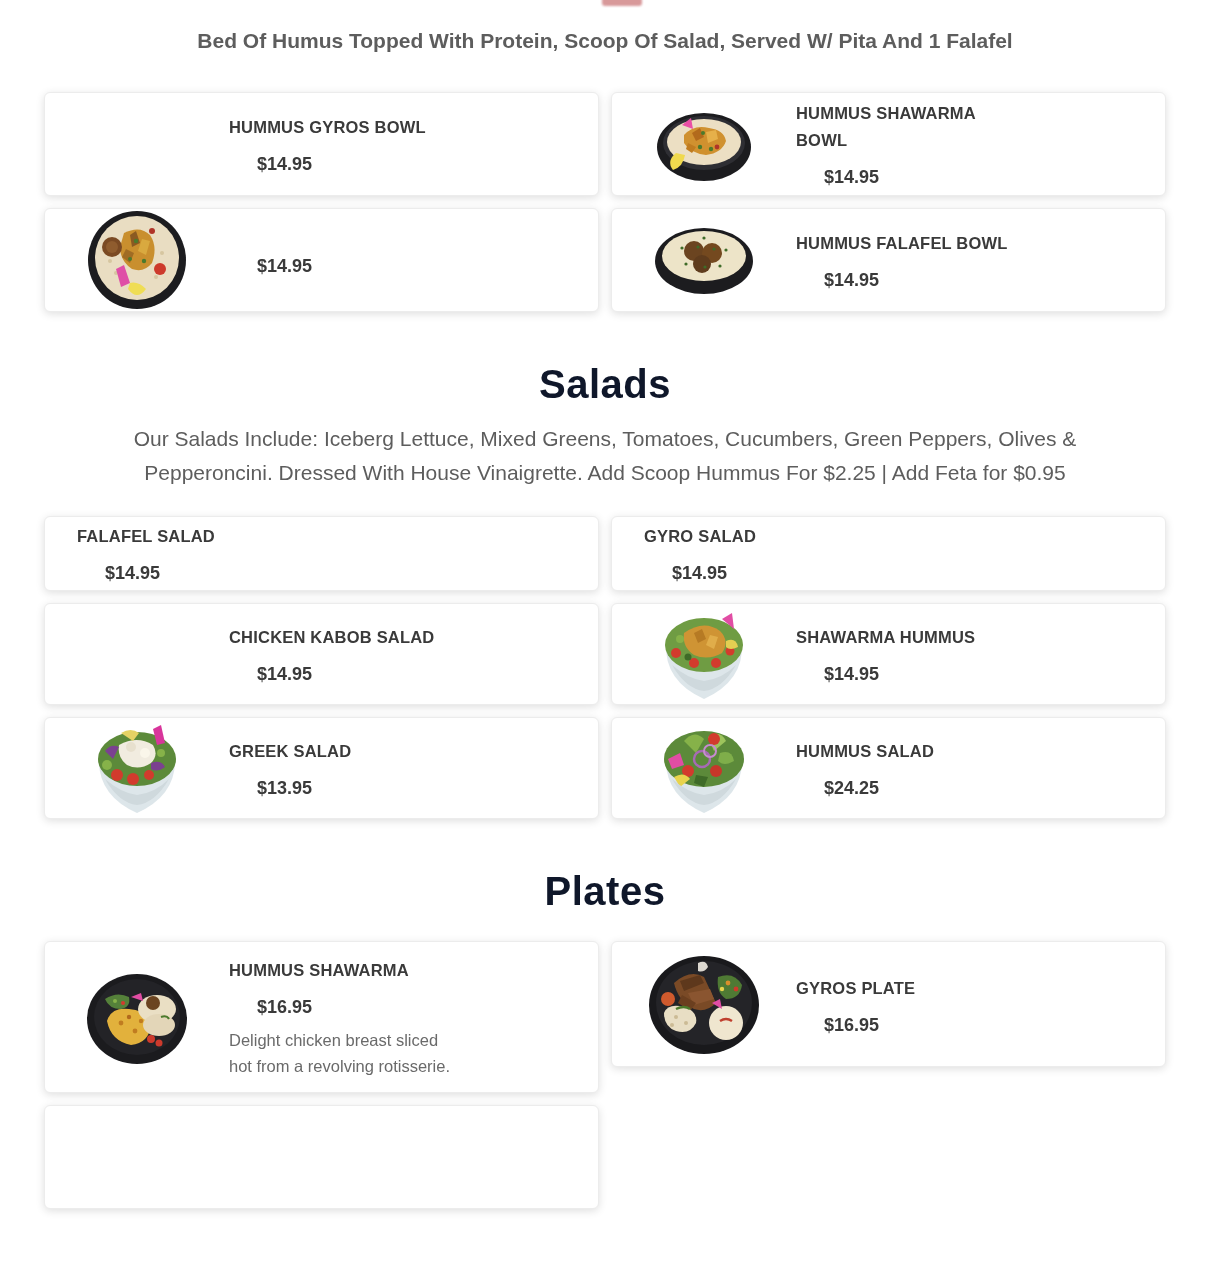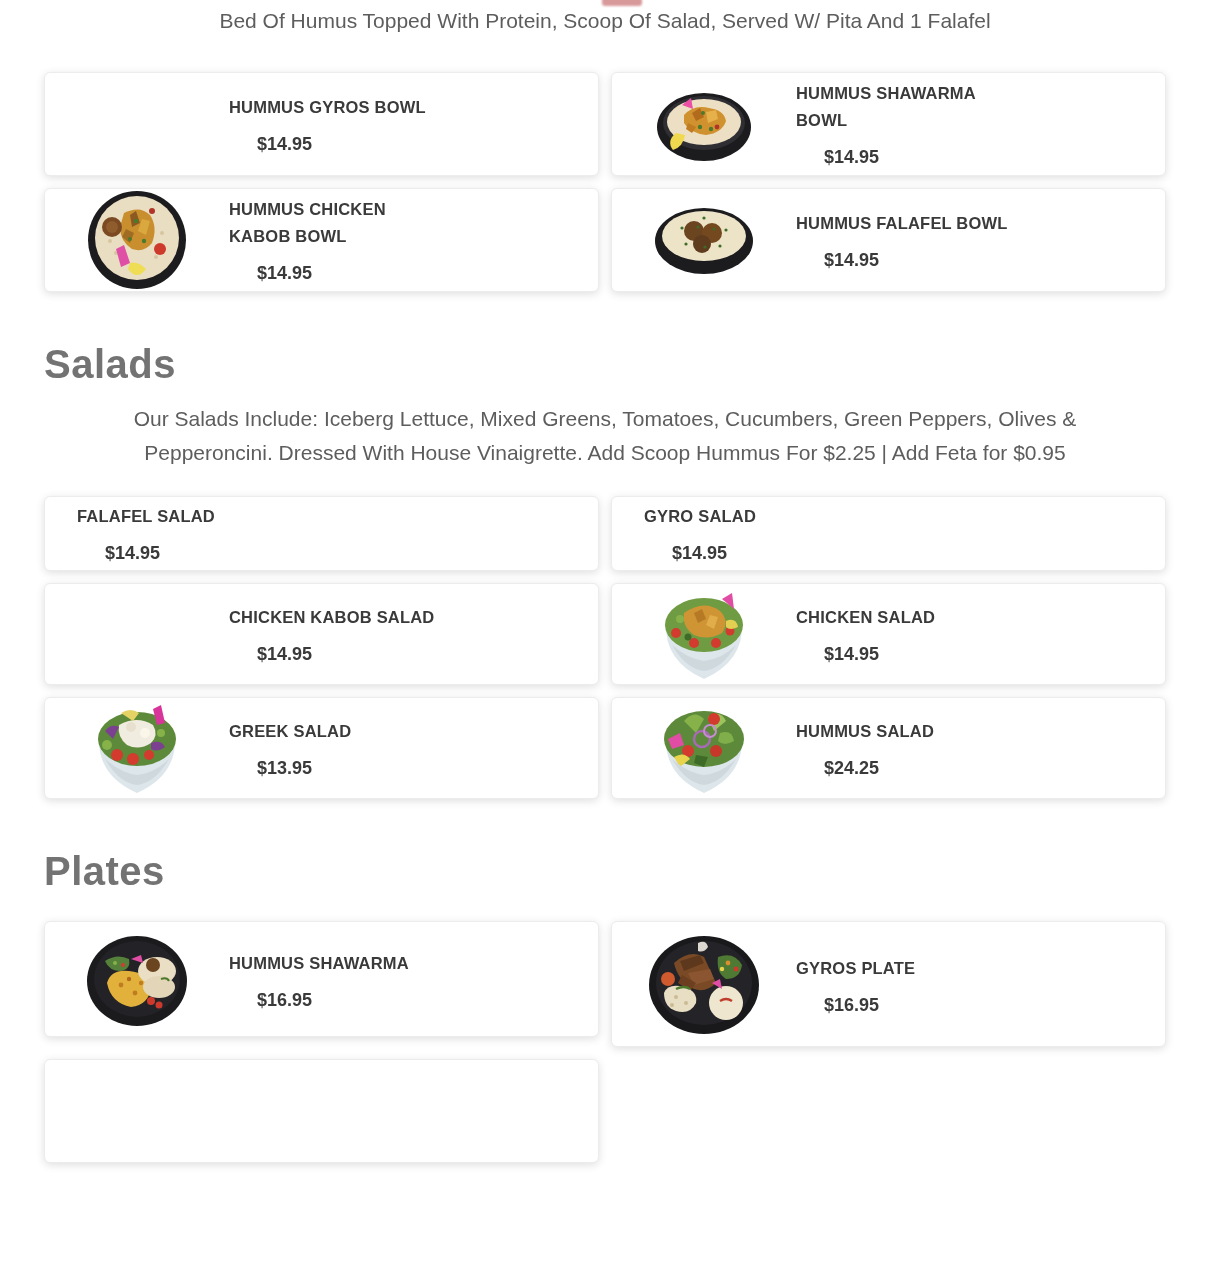--- a/index.html
+++ b/index.html
@@ -10,24 +10,24 @@
   .menu{padding:0 44px;}
   
   .heading-remnant{
     position:absolute;top:-3px;left:602px;width:40px;height:9px;
     background:#a91e22;opacity:.45;border-radius:3px;filter:blur(1px);
   }
   .section-desc{
     font-size:21px;line-height:34px;color:#5d5d5d;text-align:center;
     max-width:1060px;margin:14px auto 0;
   }
-  .intro-desc{margin-top:4px;}
+  .intro-desc{margin-top:24px;font-weight:bold;}
   .section-title{
-    font-size:40px;line-height:48px;font-weight:700;color:#737373;
-    margin:48px 0 0;letter-spacing:.5px;
+    font-size:40px;line-height:48px;font-weight:700;color:#0f172a;
+    text-align:center;margin:48px 0 0;letter-spacing:.5px;
   }
   .grid{
     display:grid;grid-template-columns:1fr 1fr;column-gap:20px;row-gap:28px;
     margin-top:26px;align-items:start;gap:12px;
   }
   .grid.first{margin-top:34px;}
   .card{
     background:#fff;border:1px solid #ececec;border-radius:6px;
     box-shadow:0 2px 9px rgba(0,0,0,.13);
     display:flex;align-items:center;box-sizing:border-box;overflow:visible;
@@ -111,21 +111,20 @@
           <circle cx="44" cy="50" r="2" fill="#4c7a2c"></circle>
           <circle cx="26" cy="38" r="10" fill="#7b4a23"></circle>
           <circle cx="26" cy="38" r="6" fill="#8f5c2e"></circle>
           <path d="M30 60 L38 56 L44 74 L35 78 Z" fill="#df4fa6"></path>
           <path d="M42 80 Q51 92 60 80 Q52 72 44 74 Z" fill="#efdd55"></path>
           <circle cx="74" cy="60" r="6" fill="#cd3a2c"></circle>
           <circle cx="66" cy="22" r="3" fill="#b03428"></circle>
         </svg>
       </div>
       <div class="body">
-        <div class="title">HUMMUS CHICKEN KABOB BOWL</div>
         <div class="price">$14.95</div>
       </div>
     </div>
 
     <div class="card h104">
       <div class="media">
         <svg width="104" height="80" viewBox="0 0 104 80">
           <ellipse cx="52" cy="41" rx="49" ry="33" fill="#1c1c1f"></ellipse>
           <ellipse cx="52" cy="36" rx="42" ry="25" fill="#ede4c8"></ellipse>
           <circle cx="42" cy="31" r="10" fill="#6b4420"></circle>
@@ -188,21 +187,21 @@
           <circle cx="58" cy="58" r="5" fill="#d23b2d"></circle>
             <circle cx="72" cy="46" r="4.5" fill="#d23b2d"></circle>
           <path d="M64 14 L74 8 L76 24 Z" fill="#e14da4"></path>
           <path d="M68 36 Q78 32 80 42 Q72 46 68 42 Z" fill="#e3cf52"></path>
           <circle cx="22" cy="34" r="4" fill="#86b249"></circle>
             <circle cx="30" cy="52" r="3.5" fill="#3f6b28"></circle>
           <path d="M14 60 Q30 74 46 76 Q64 74 78 60 Q64 84 46 86 Q28 84 14 60 Z" fill="#cfd9dd"></path>
         </svg>
       </div>
       <div class="body">
-        <div class="title">CHICKEN SALAD</div>
+        <div class="title">SHAWARMA HUMMUS</div>
         <div class="price">$14.95</div>
       </div>
     </div>
 
     <div class="card h102">
       <div class="media">
         <svg width="92" height="98" viewBox="0 0 92 98">
           <path d="M8 38 Q6 76 46 94 Q86 76 84 38 Z" fill="#dde6ea"></path>
           <ellipse cx="46" cy="40" rx="39" ry="27" fill="#5c8a3a"></ellipse>
           <path d="M28 26 Q46 16 62 26 Q68 36 60 44 Q48 52 36 46 Q26 38 28 26 Z" fill="#f1ece0"></path>
@@ -274,20 +273,21 @@
             <circle cx="38" cy="34" r="2" fill="#d23b2d"></circle>
           <path d="M46 28 L56 24 L58 32 Z" fill="#e14da4"></path>
           <circle cx="66" cy="70" r="4" fill="#cd3a2c"></circle>
             <circle cx="74" cy="74" r="3.5" fill="#cd3a2c"></circle>
           <path d="M76 48 Q82 46 84 50" stroke="#4c7a2c" stroke-width="2" fill="none"></path>
         </svg>
       </div>
       <div class="body">
         <div class="title">HUMMUS SHAWARMA</div>
         <div class="price">$16.95</div>
+        <div class="desc">Delight chicken breast sliced hot from a revolving rotisserie.</div>
       </div>
     </div>
 
     <div class="card plate">
       <div class="media">
         <svg width="116" height="108" viewBox="0 0 116 108">
           <ellipse cx="58" cy="54" rx="55" ry="49" fill="#19191c"></ellipse>
           <ellipse cx="58" cy="52" rx="48" ry="42" fill="#242428"></ellipse>
           <path d="M52 12 Q60 8 62 16 Q58 22 52 20 Z" fill="#dcd8d0"></path>
           <path d="M28 32 Q44 18 58 26 L70 52 Q60 62 48 58 Q32 50 28 32 Z" fill="#7a4a26"></path>

